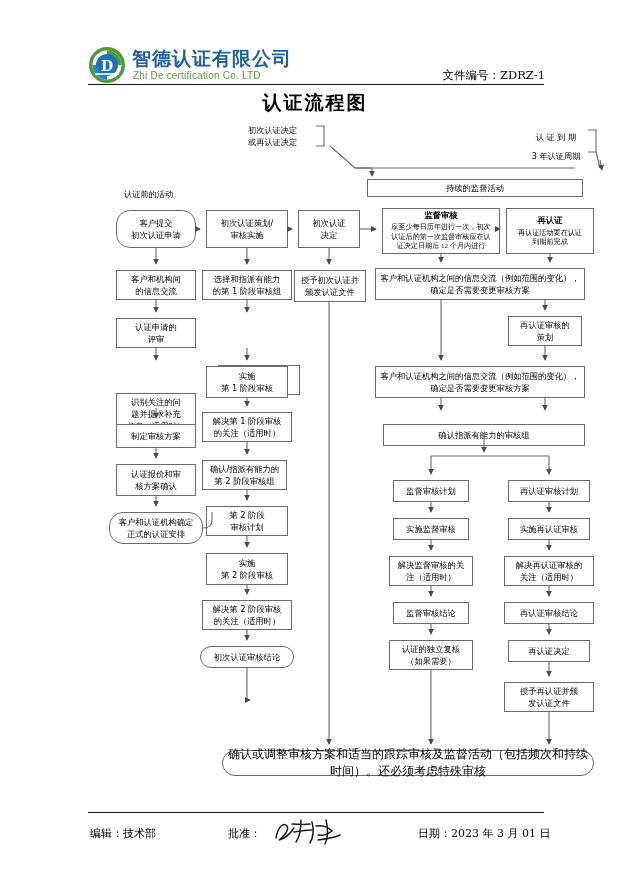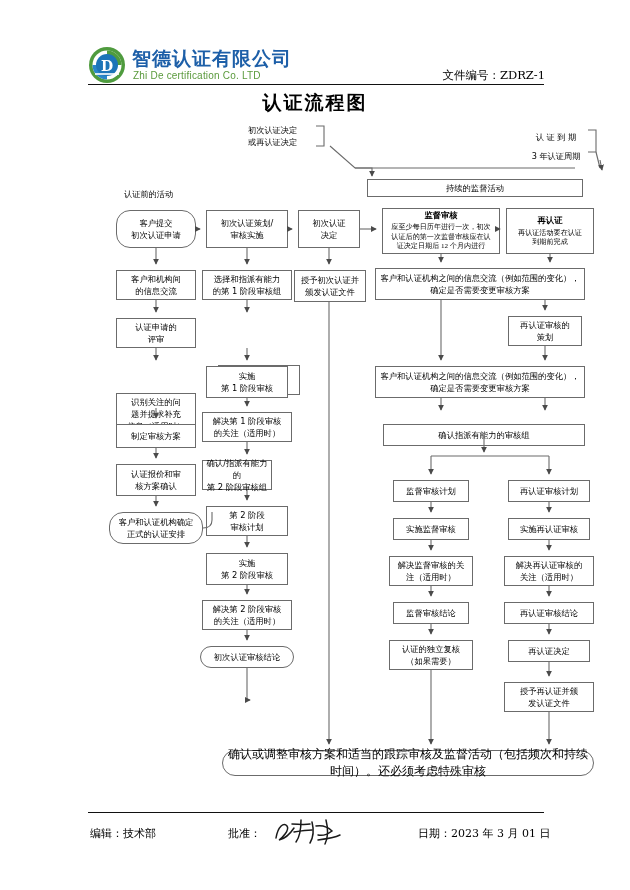--- a/index.html
+++ b/index.html
@@ -97,21 +97,21 @@
   <div class="node" style="left: 206px; top: 210px; width: 82px; height: 38px; white-space: pre-line;">初次认证策划/
 审核实施</div>
   <div class="node" style="left: 202px; top: 270px; width: 90px; height: 30px; white-space: pre-line;">选择和指派有能力
 的第 1 阶段审核组</div>
   <div class="node" style="left: 218px; top: 318px; width: 82px; height: 30px; white-space: pre-line; margin-top: 47px;">第 1 阶段
 审核计划</div>
   <div class="node" style="left: 206px; top: 366px; width: 82px; height: 32px; white-space: pre-line;">实施
 第 1 阶段审核</div>
   <div class="node" style="left: 202px; top: 412px; width: 90px; height: 30px; white-space: pre-line;">解决第 1 阶段审核
 的关注（适用时）</div>
-  <div class="node" style="left: 202px; top: 460px; width: 70px; height: 30px; white-space: pre-line;">确认/指派有能力的
+  <div class="node" style="left: 202px; top: 460px; width: 85px; height: 30px; white-space: pre-line;">确认/指派有能力的
 第 2 阶段审核组</div>
   <div class="node" style="left: 206px; top: 506px; width: 82px; height: 30px; white-space: pre-line;">第 2 阶段
 审核计划</div>
   <div class="node" style="left: 206px; top: 553px; width: 82px; height: 32px; white-space: pre-line;">实施
 第 2 阶段审核</div>
   <div class="node" style="left: 202px; top: 600px; width: 90px; height: 30px; white-space: pre-line;">解决第 2 阶段审核
 的关注（适用时）</div>
   <div class="node round" style="left:200px;top:646px;width:94px;height:22px;">初次认证审核结论</div>
 
   <div class="node" style="left: 298px; top: 210px; width: 62px; height: 38px; white-space: pre-line;">初次认证

